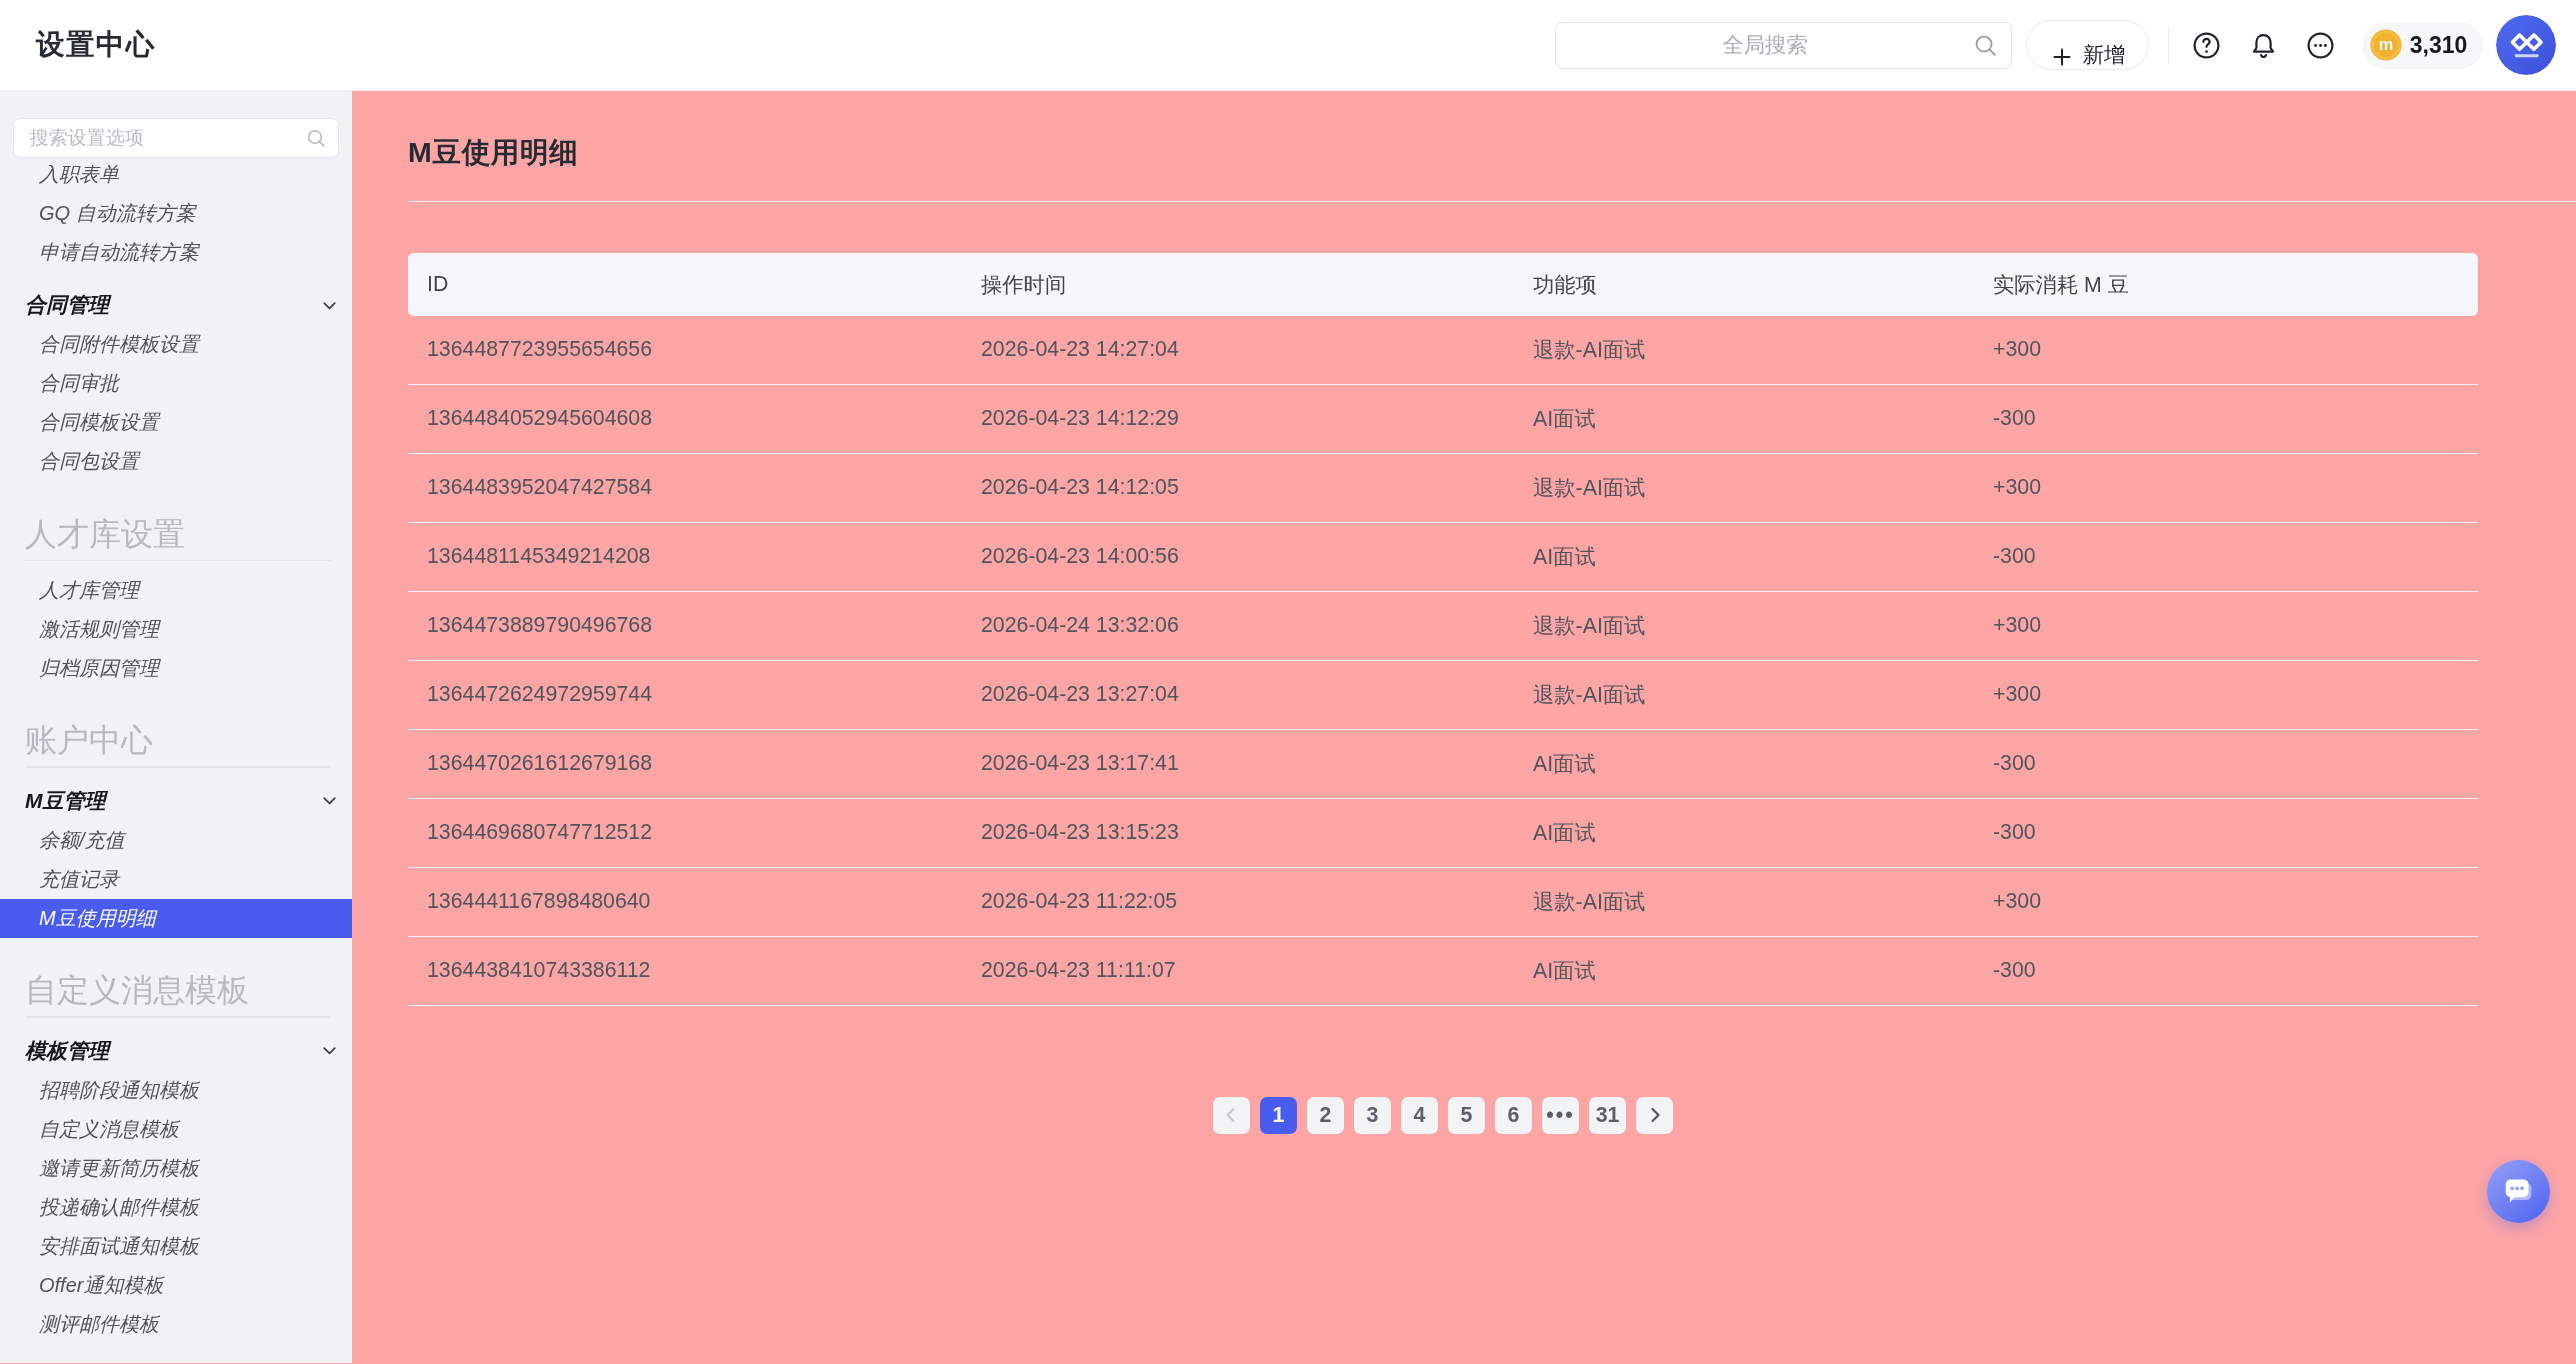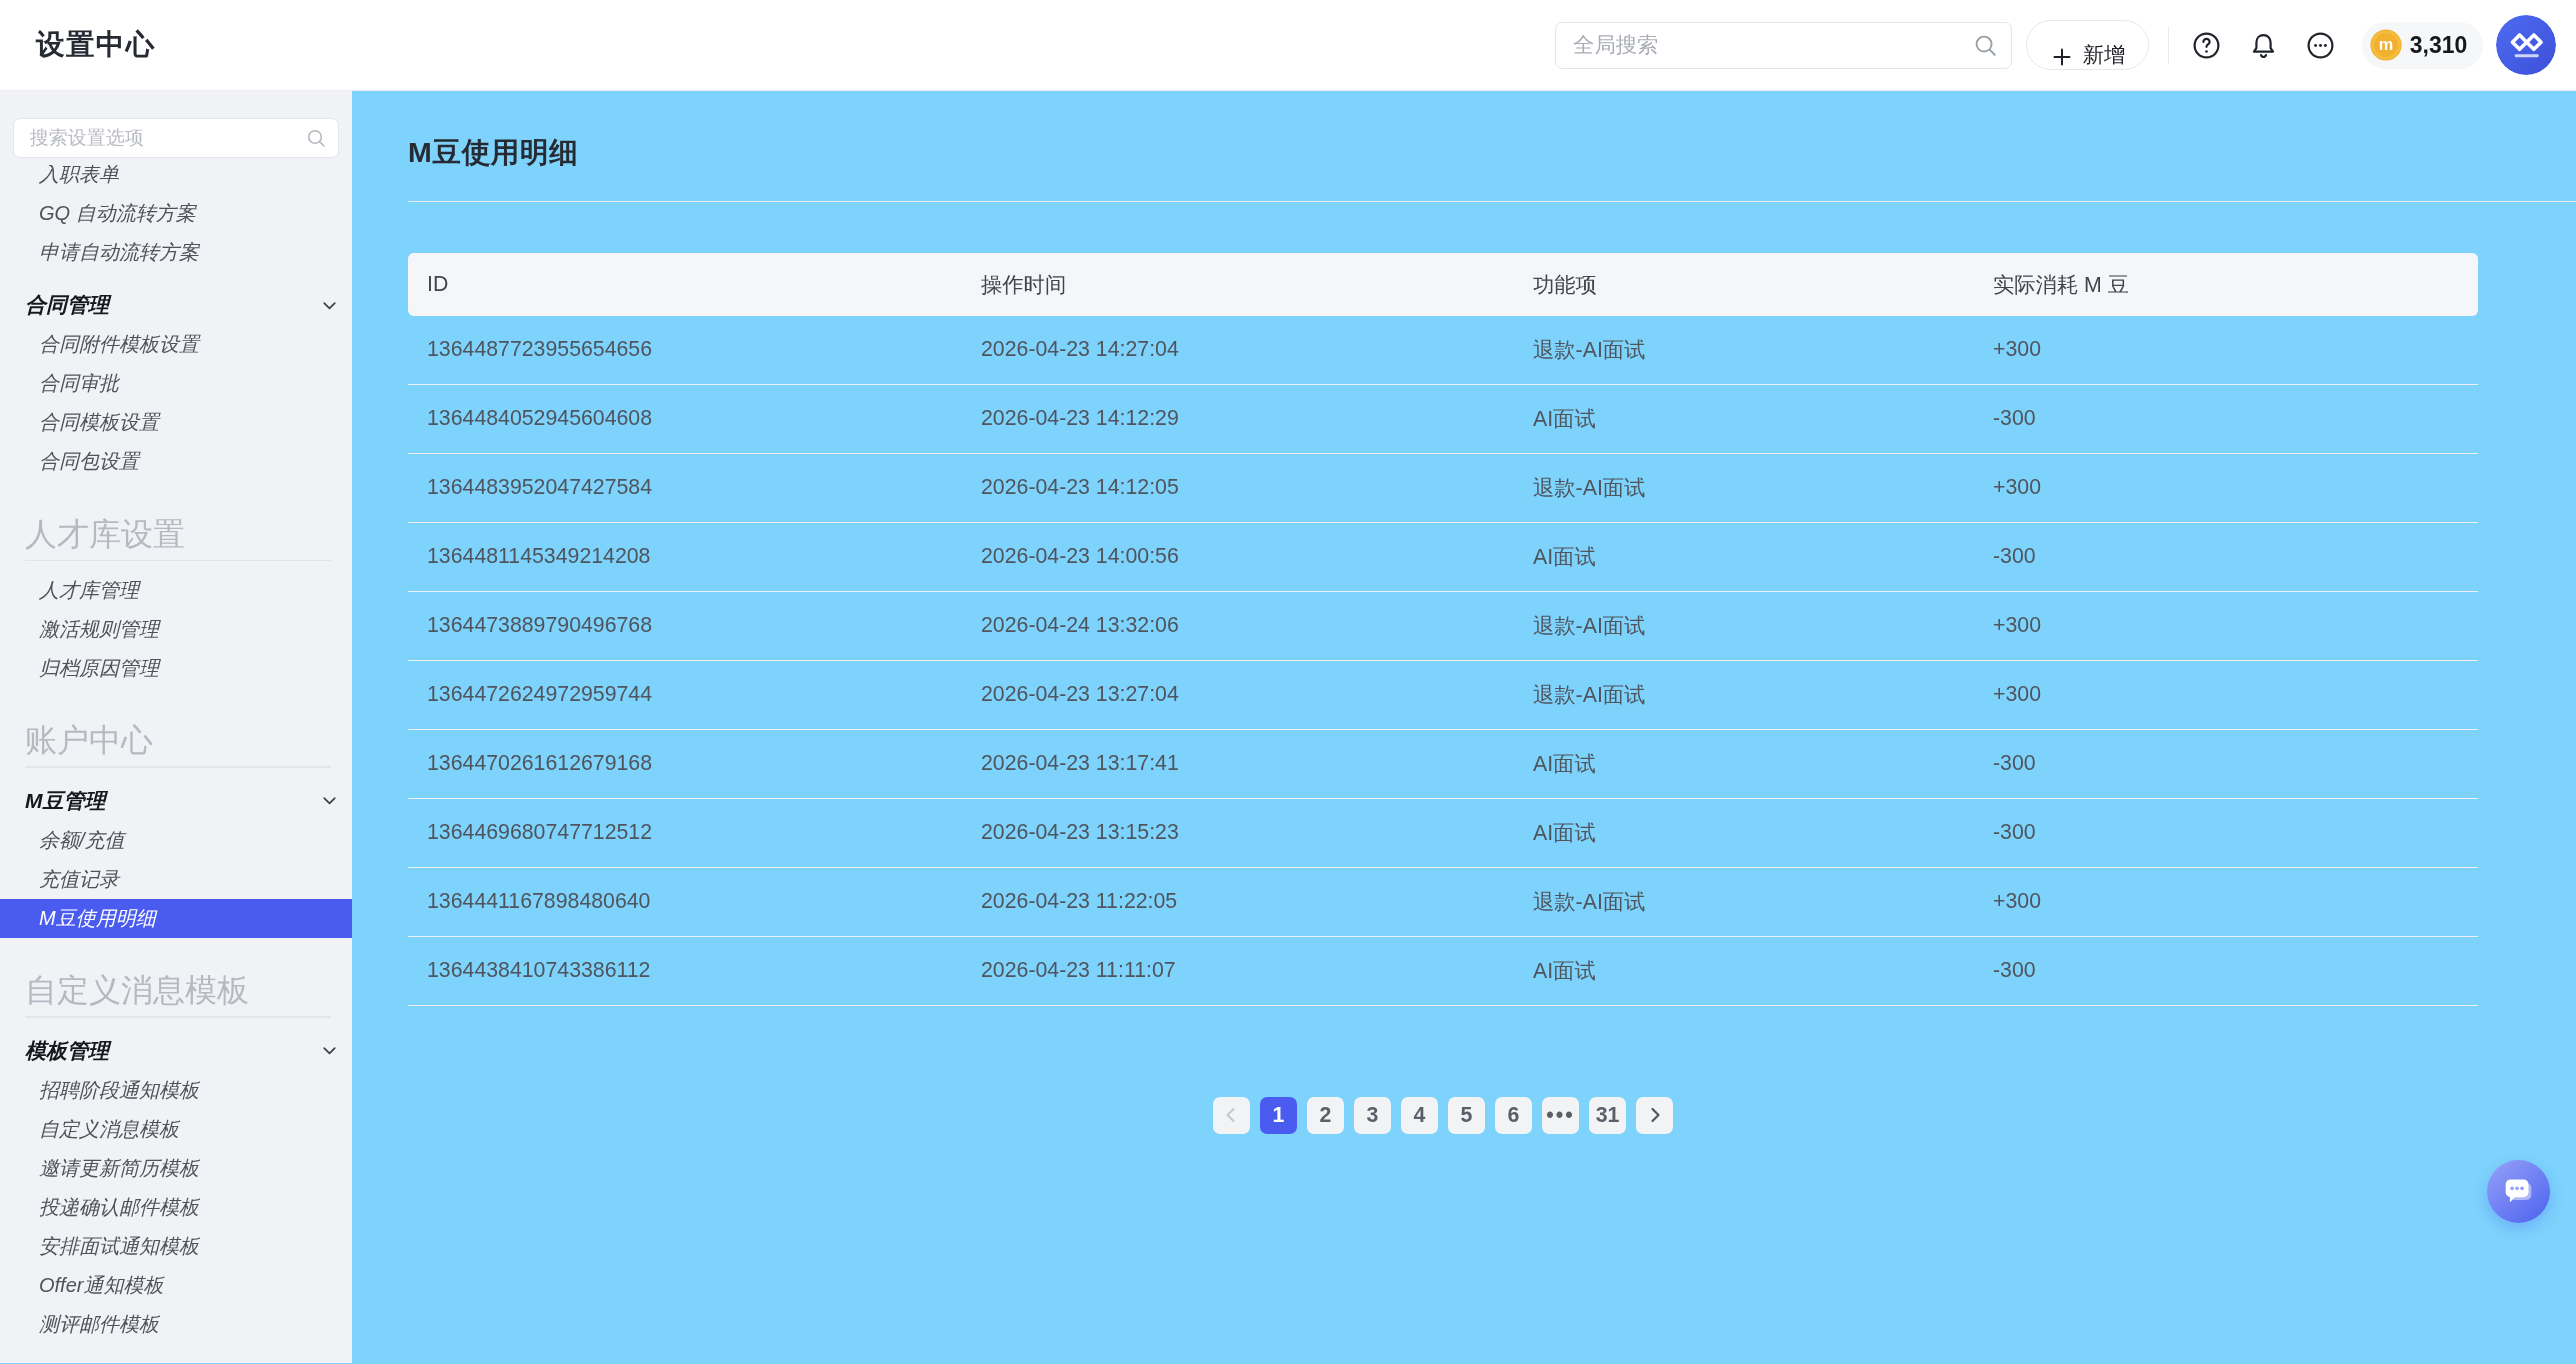--- a/index.html
+++ b/index.html
@@ -1,27 +1,27 @@
 <!DOCTYPE html>
 <html style="font-size:11.4px"><head>
 <meta charset="utf-8">
 <style>
   html,body{margin:0;padding:0;background:#fff;}
-  .app{position:relative;width:2576px;height:1365px;background:#7dd3fc;overflow:hidden;
+  .app{position:relative;width:2576px;height:1365px;background:#fca5a5;overflow:hidden;
        font-family:"Liberation Sans","DejaVu Sans",sans-serif;-webkit-font-smoothing:antialiased;}
 
   
   .topbar{display:flex;align-items:center;height:91px;box-sizing:border-box;
           padding:0 20px 0 36px;background:#fff;border-bottom:1.4px solid #ebedf1;}
   .app-title{font-size:28.5px;font-weight:700;color:#262a33;letter-spacing:1.4px;}
   .topbar-right{margin-left:auto;display:flex;align-items:center;}
   .global-search{position:relative;width:457px;height:47px;margin-right:14.2px;}
   .global-search input{width:100%;height:100%;box-sizing:border-box;border:1.4px solid #e3e5ea;
           border-radius:7.1px;padding:0 54px 0 17px;font-size:21.3px;color:#333;outline:none;
-          background:#fff;font-family:inherit;}
+          background:#fff;font-family:inherit;text-align:center;}
   .global-search input::placeholder{color:#a9adb5;}
   .global-search .mag{position:absolute;right:13px;top:9.3px;color:#9aa0a8;}
   .new-btn{height:50px;box-sizing:border-box;padding:0 23px;border:1.4px solid #e5e7eb;border-radius:26px;
           background:#fff;display:flex;align-items:flex-end;gap:8.5px;font-size:21.3px;color:#1e2127;margin-right:18.5px;}
   .vdiv{width:1.4px;height:37px;background:#e7e9ed;margin-right:21.3px;}
   .icon-btn{width:31px;height:31px;margin-right:26px;display:flex;align-items:center;justify-content:center;color:#1f2329;background:none;border:none;padding:0;}
   .coin-badge{height:47px;background:#f6f7f9;border-radius:24px;display:flex;align-items:center;gap:7.1px;
           padding:0 15.7px 0 7.1px;font-weight:700;font-size:23px;color:#16181d;}
   .avatar{width:60px;height:60px;margin-left:13px;border-radius:50%;overflow:hidden;flex-shrink:0;}
 

